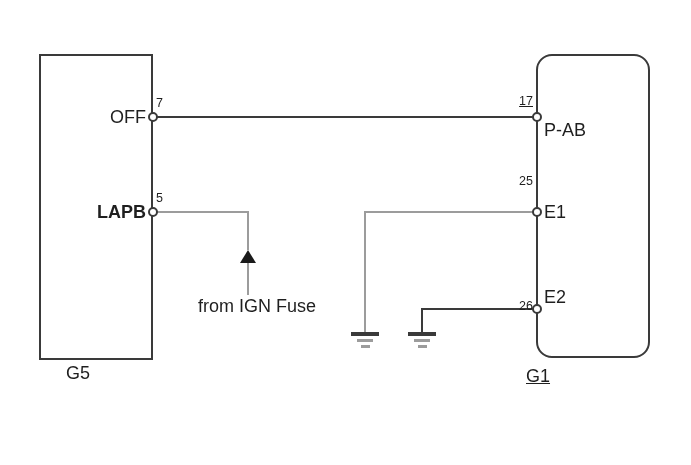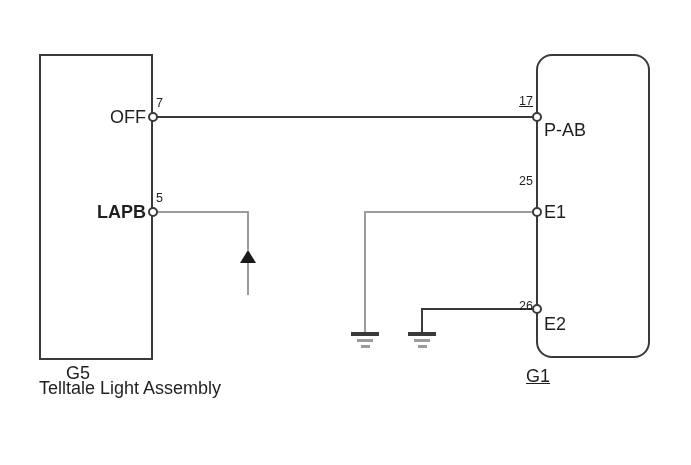--- a/index.html
+++ b/index.html
@@ -55,21 +55,21 @@
   .r{text-align:right;}
   .lbl-off{left:90px;top:109px;width:56px;}
   .lbl-lapb{left:86px;top:204px;width:60px;font-weight:bold;}
   .num-7{left:156px;top:95px;}
   .num-5{left:156px;top:190px;}
   .num-17{left:495px;top:93px;width:38px;text-decoration:underline;}
   .num-25{left:495px;top:173px;width:38px;}
   .num-26{left:495px;top:286px;width:38px;margin-top:12px;}
   .lbl-pab{left:544px;top:109px;margin-top:13px;}
   .lbl-e1{left:544px;top:204px;text-align:center;}
-  .lbl-e2{left:544px;top:316px;}
+  .lbl-e2{left:544px;top:289px;}
   .lbl-ign{left:198px;top:298px;width:105px;text-align:center;}
   .lbl-g5-id{left:39px;top:365px;margin-left:27px;}
   .lbl-g5-name{left:39px;top:380px;}
   .lbl-g1-id{left:526px;top:368px;text-decoration:underline;}
   .lbl-g1-name{left:526px;top:379px;}
   .ground{
     position:absolute;width:28px;
     display:flex;flex-direction:column;align-items:center;
   }
   .ground-1{left:351px;top:332px;}
@@ -118,18 +118,18 @@
   <div class="lbl r lbl-lapb">LAPB</div>
   <div class="lbl num num-5">5</div>
 
   <div class="lbl num r num-17">17</div>
   <div class="lbl lbl-pab">P-AB</div>
   <div class="lbl num r num-25">25</div>
   <div class="lbl lbl-e1">E1</div>
   <div class="lbl num r num-26">26</div>
   <div class="lbl lbl-e2">E2</div>
 
+  <div class="lbl lbl-ign">from IGN Fuse</div>
 
   <div class="lbl lbl-g5-id">G5</div>
-  <div class="lbl lbl-g5-name">Telltale Light Assembly</div>
   <div class="lbl lbl-g1-id">G1</div>
 
 </div>
 
 </body></html>

